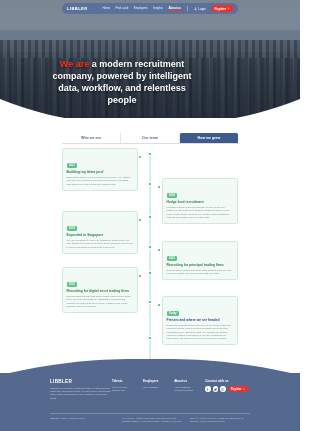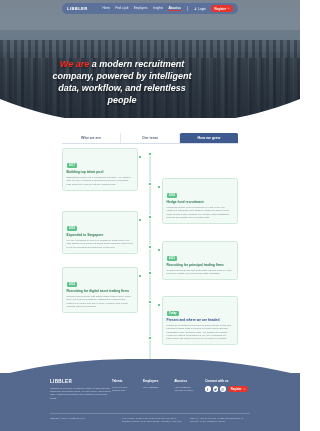--- a/index.html
+++ b/index.html
@@ -95,21 +95,21 @@
   .nav-cta {
     background:#e8352c; color:#fff; font-size:2.9px; font-weight:bold;
     border-radius:5px; padding:1.6px 3.4px; white-space:nowrap;
     display:flex; align-items:center; gap:1px;
   }
   .nav-cta svg { width:2.6px; height:2.6px; display:block; }
 
   
   .hero-copy {
     position:absolute; left:0; top:58px; width:244px;
-    text-align:center; z-index: 10; padding: 0 48px; font-style: italic;
+    text-align:center; z-index: 10; padding: 0 48px;
   }
   .hero-title {
     font-size: 9px; line-height: 12px; font-weight: bold; color:#ffffff;
     text-shadow: 0 1px 2px rgba(0,0,0,.55);
   }
   .hero-accent { color:#ff2d20; }
 
   
   .wave { position:absolute; left:0; top:99px; width:300px; height:26px; z-index:11; }
 

